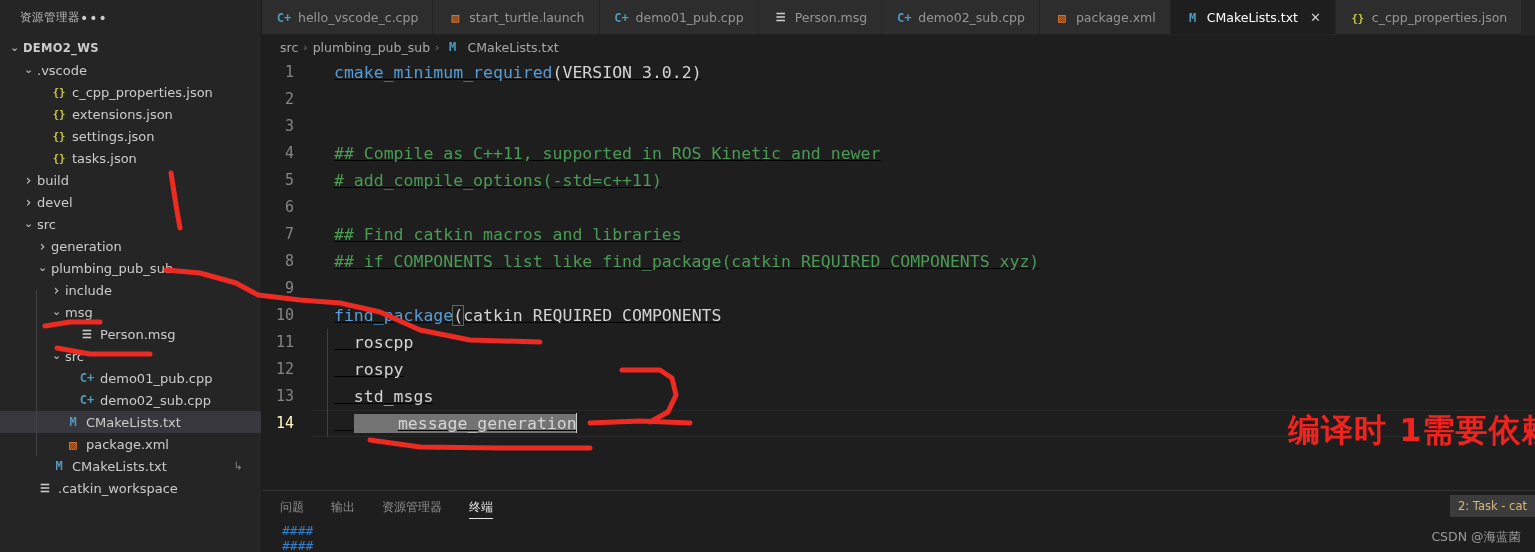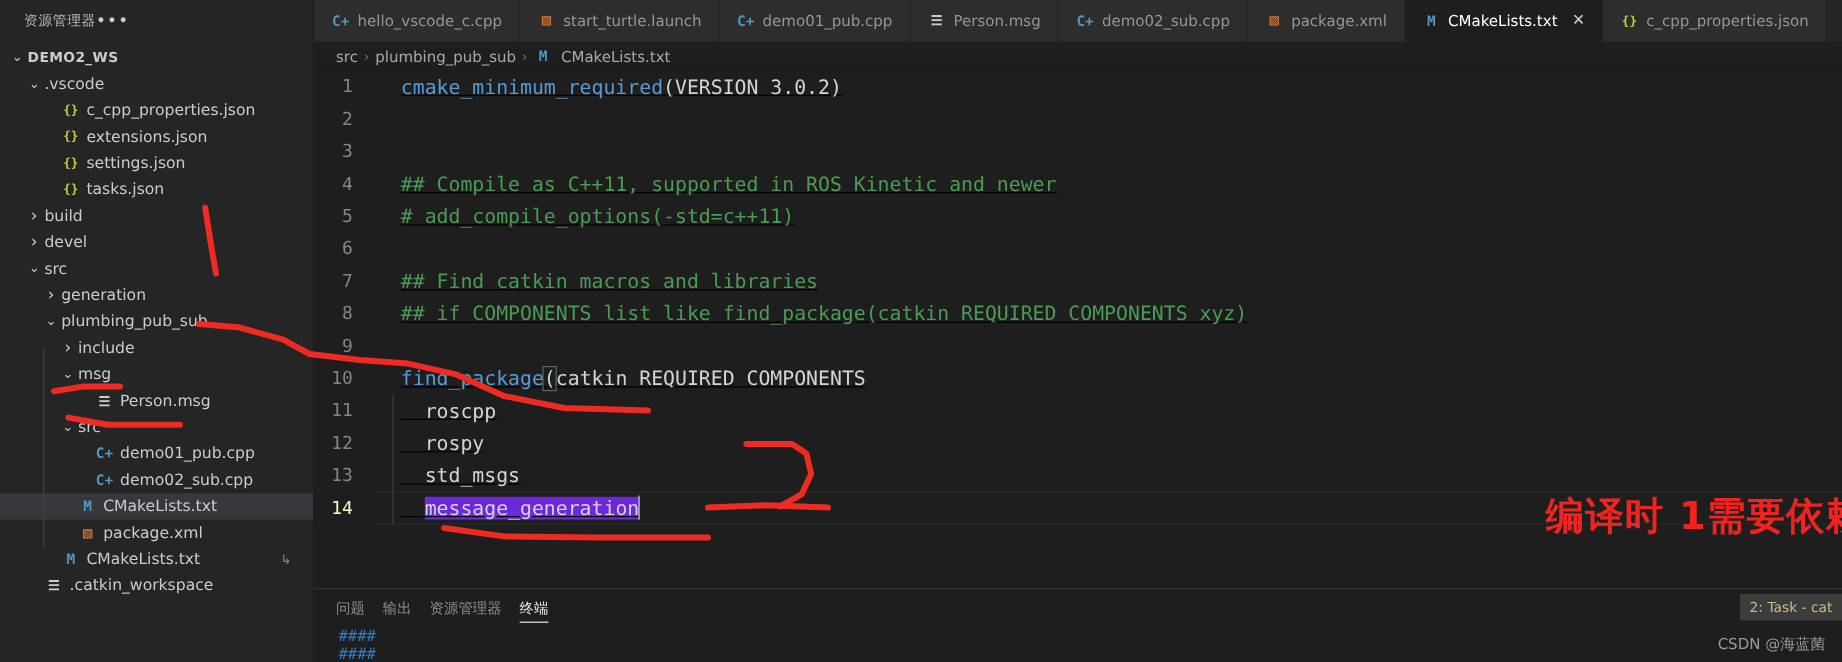--- a/index.html
+++ b/index.html
@@ -114,42 +114,42 @@
   }
   .cline.active .lnum { color: #fef9c3; }
   .ctext { padding-left: 22px; position: relative; text-decoration: underline; }
   .ind-guide {
     position: absolute; left: 65px; top: 0; width: 1px; height: 27px; background: #404040;
   }
   .kw   { color: #569cd6; }
   .pun  { color: #d4d4d4; }
   .ident{ color: #d4d4d4; }
   .cmt  { color: #4a9c54; }
-  .sel  { background: #6d28d9; color: #d4d4d4; }
+  .sel  { background: #737373; color: #d4d4d4; padding-left: 44px; }
   .bracket-hl { outline: 1px solid #5a6a5a; }
   .caret {
     display:inline-block; width:1px; height:20px; background:#cfcfcf;
     vertical-align:-4px; margin-left:-1px;
   }
 
   
   #annotation {
     position: absolute; left: 1026px; top: 350px;
     color: #f0231f; font-size: 32px; font-weight: bold;
     font-family: "DejaVu Sans", sans-serif; white-space: nowrap;
     letter-spacing: 1px;
   }
 
   
   #panel {
     position: absolute; left: 0; right: 0; bottom: 0; height: 62px;
     background: #1e1e1e; border-top: 1px solid #333333;
   }
   #panel-tabs {
-    height: 32px; display: flex; align-items: flex-end; gap: 15px;
+    height: 32px; display: flex; align-items: flex-end; gap: 27px;
     padding-left: 18px; position: relative;
   }
   .ptab {
     font-size: 12px; color: #8d8d8d; cursor: pointer; position: relative;
     height: 32px; display: flex; align-items: center;
   }
   .ptab.active { color: #e7e7e7; }
   .ptab.active::after {
     content:""; position:absolute; left:0; right:0; bottom:4px; height:1px; background:#e7e7e7;
   }

